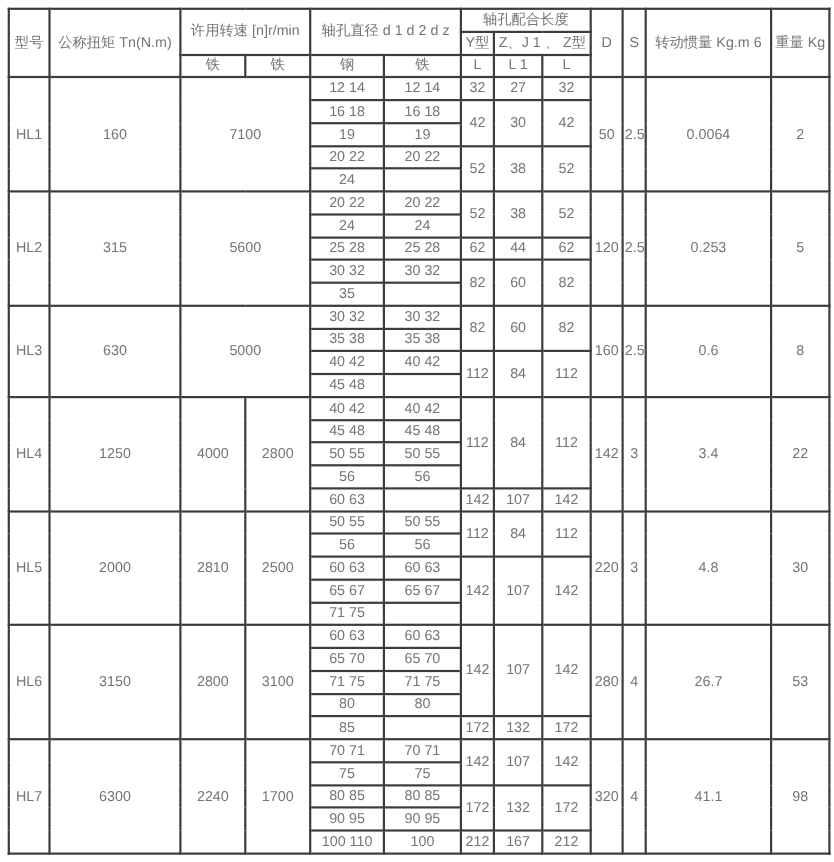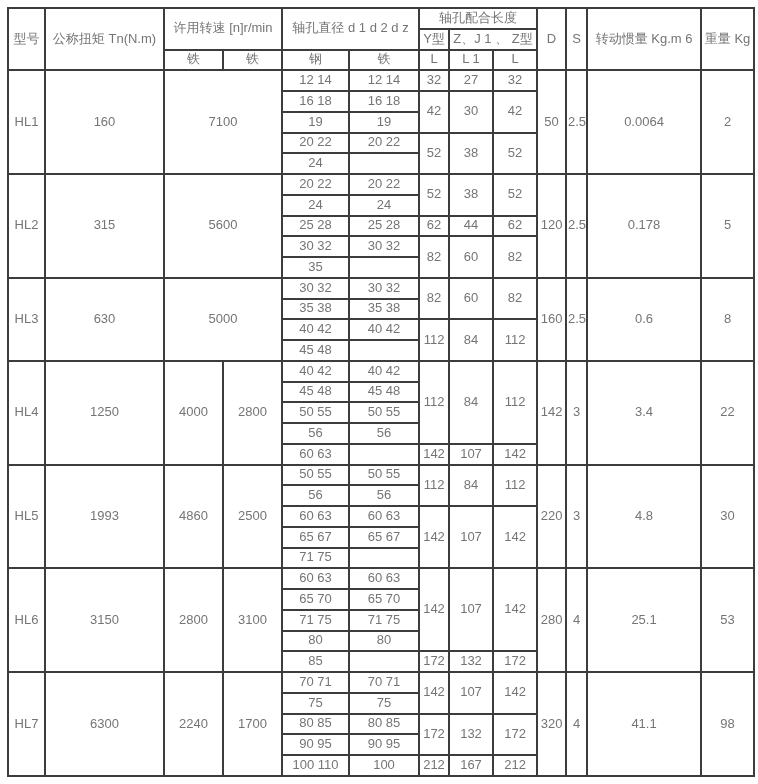--- a/index.html
+++ b/index.html
@@ -120,21 +120,21 @@
           <td rowspan="5">HL2</td>
           <td rowspan="5">315</td>
           <td rowspan="5" colspan="2">5600</td>
           <td>20 22</td>
           <td>20 22</td>
           <td rowspan="2">52</td>
           <td rowspan="2">38</td>
           <td rowspan="2">52</td>
           <td rowspan="5">120</td>
           <td rowspan="5">2.5</td>
-          <td rowspan="5">0.178</td>
+          <td rowspan="5">0.253</td>
           <td rowspan="5">5</td>
         </tr>
         <tr class="bod">
           <td>24</td>
           <td>24</td>
         </tr>
         <tr class="bod">
           <td>25 28</td>
           <td>25 28</td>
           <td>62</td>
@@ -210,22 +210,22 @@
         </tr>
         <tr class="bod">
           <td>60 63</td>
           <td></td>
           <td>142</td>
           <td>107</td>
           <td>142</td>
         </tr>
         <tr class="bod">
           <td rowspan="5">HL5</td>
-          <td rowspan="5">1993</td>
-          <td rowspan="5">4860</td>
+          <td rowspan="5">2000</td>
+          <td rowspan="5">2810</td>
           <td rowspan="5">2500</td>
           <td>50 55</td>
           <td>50 55</td>
           <td rowspan="2">112</td>
           <td rowspan="2">84</td>
           <td rowspan="2">112</td>
           <td rowspan="5">220</td>
           <td rowspan="5">3</td>
           <td rowspan="5">4.8</td>
           <td rowspan="5">30</td>
@@ -254,21 +254,21 @@
           <td rowspan="5">3150</td>
           <td rowspan="5">2800</td>
           <td rowspan="5">3100</td>
           <td>60 63</td>
           <td>60 63</td>
           <td rowspan="4">142</td>
           <td rowspan="4">107</td>
           <td rowspan="4">142</td>
           <td rowspan="5">280</td>
           <td rowspan="5">4</td>
-          <td rowspan="5">25.1</td>
+          <td rowspan="5">26.7</td>
           <td rowspan="5">53</td>
         </tr>
         <tr class="bod">
           <td>65 70</td>
           <td>65 70</td>
         </tr>
         <tr class="bod">
           <td>71 75</td>
           <td>71 75</td>
         </tr>

